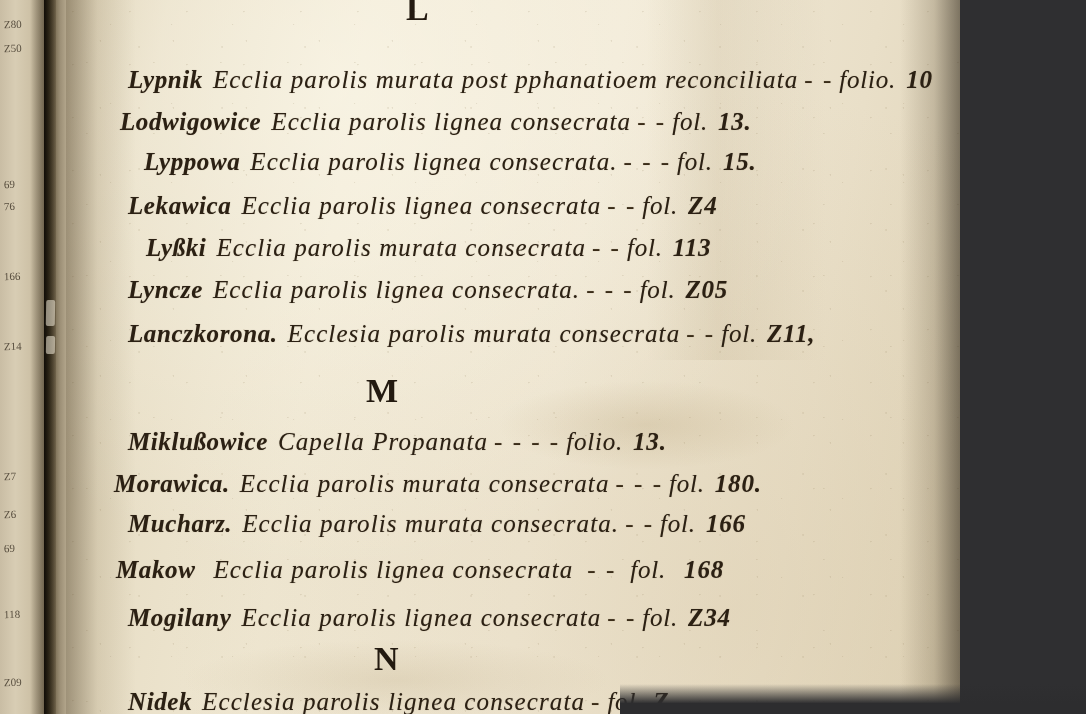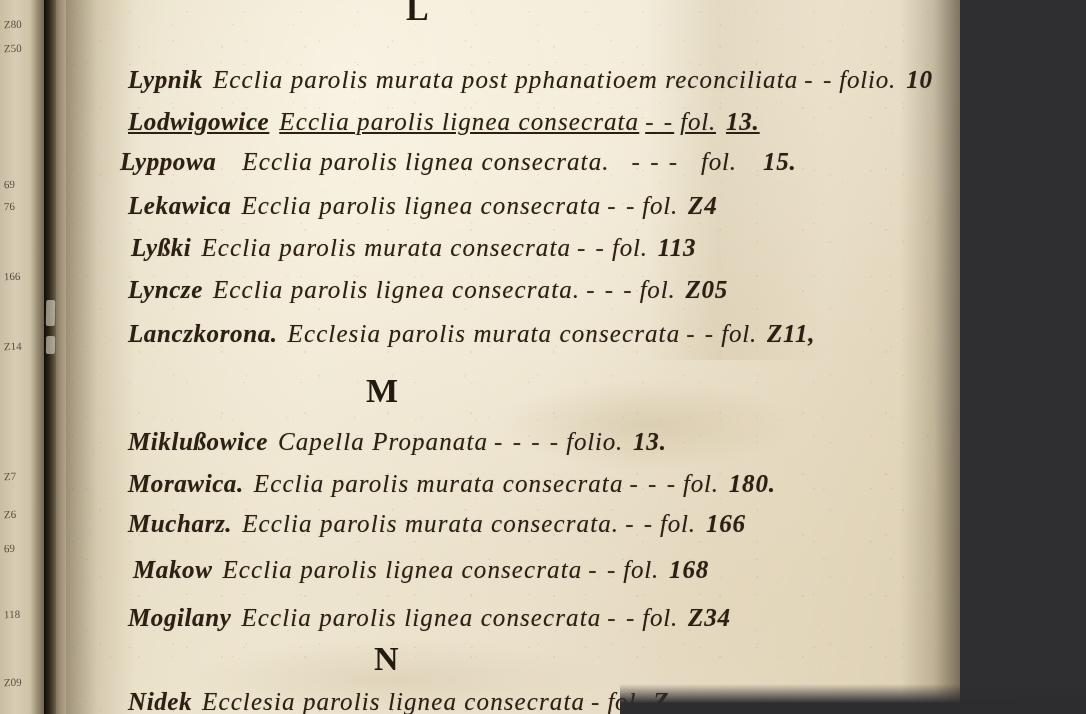--- a/index.html
+++ b/index.html
@@ -237,42 +237,42 @@
 
   <div class="content">
       <div class="section-letter" style="top: -10px; padding-left: 340px;">L</div>
       <div class="entry" style="top: 66px; left: 62px;">
         <span class="nm">Lypnik</span>
         <span class="ds">Ecclia parolis murata post pphanatioem reconciliata</span>
         <span class="dashes">- -</span>
         <span class="fol">folio.</span>
         <span class="pg">10</span>
       </div>
-      <div class="entry" style="top: 108px; left: 62px; text-decoration: underline;">
+      <div class="entry" style="top: 108px; left: 54px;">
         <span class="nm">Lodwigowice</span>
         <span class="ds">Ecclia parolis lignea consecrata</span>
         <span class="dashes">- -</span>
         <span class="fol">fol.</span>
         <span class="pg">13.</span>
       </div>
-      <div class="entry" style="top: 148px; left: 54px; gap: 16px;">
+      <div class="entry" style="top: 148px; left: 78px;">
         <span class="nm">Lyppowa</span>
         <span class="ds">Ecclia parolis lignea consecrata.</span>
         <span class="dashes">- - -</span>
         <span class="fol">fol.</span>
         <span class="pg">15.</span>
       </div>
       <div class="entry" style="top: 192px; left: 62px;">
         <span class="nm">Lekawica</span>
         <span class="ds">Ecclia parolis lignea consecrata</span>
         <span class="dashes">- -</span>
         <span class="fol">fol.</span>
         <span class="pg">Z4</span>
       </div>
-      <div class="entry" style="top: 234px; left: 65px; align-items: center;">
+      <div class="entry" style="top: 234px; left: 80px; align-items: center;">
         <span class="nm">Lyßki</span>
         <span class="ds">Ecclia parolis murata consecrata</span>
         <span class="dashes">- -</span>
         <span class="fol">fol.</span>
         <span class="pg">113</span>
       </div>
       <div class="entry" style="top: 276px; left: 62px;">
         <span class="nm">Lyncze</span>
         <span class="ds">Ecclia parolis lignea consecrata.</span>
         <span class="dashes">- - -</span>
@@ -287,35 +287,35 @@
         <span class="pg">Z11,</span>
       </div>
       <div class="section-letter" style="top: 372px; padding-left: 300px;">M</div>
       <div class="entry" style="top: 428px; left: 62px;">
         <span class="nm">Miklußowice</span>
         <span class="ds">Capella Propanata</span>
         <span class="dashes">-  -  -  -</span>
         <span class="fol">folio.</span>
         <span class="pg">13.</span>
       </div>
-      <div class="entry" style="top: 470px; left: 62px; justify-content: flex-end;">
+      <div class="entry" style="top: 470px; left: 48px; justify-content: flex-end;">
         <span class="nm">Morawica.</span>
         <span class="ds">Ecclia parolis murata consecrata</span>
         <span class="dashes">- - -</span>
         <span class="fol">fol.</span>
         <span class="pg">180.</span>
       </div>
       <div class="entry" style="top: 510px; left: 62px; text-align: right;">
         <span class="nm">Mucharz.</span>
         <span class="ds">Ecclia parolis murata consecrata.</span>
         <span class="dashes">- -</span>
         <span class="fol">fol.</span>
         <span class="pg">166</span>
       </div>
-      <div class="entry" style="top: 556px; left: 67px;">
+      <div class="entry" style="top: 556px; left: 50px; gap: 8px;">
         <span class="nm">Makow</span>
         <span class="ds">Ecclia parolis lignea consecrata</span>
         <span class="dashes">- -</span>
         <span class="fol">fol.</span>
         <span class="pg">168</span>
       </div>
       <div class="entry" style="top: 604px; left: 62px;">
         <span class="nm">Mogilany</span>
         <span class="ds">Ecclia parolis lignea consecrata</span>
         <span class="dashes">-    -</span>

